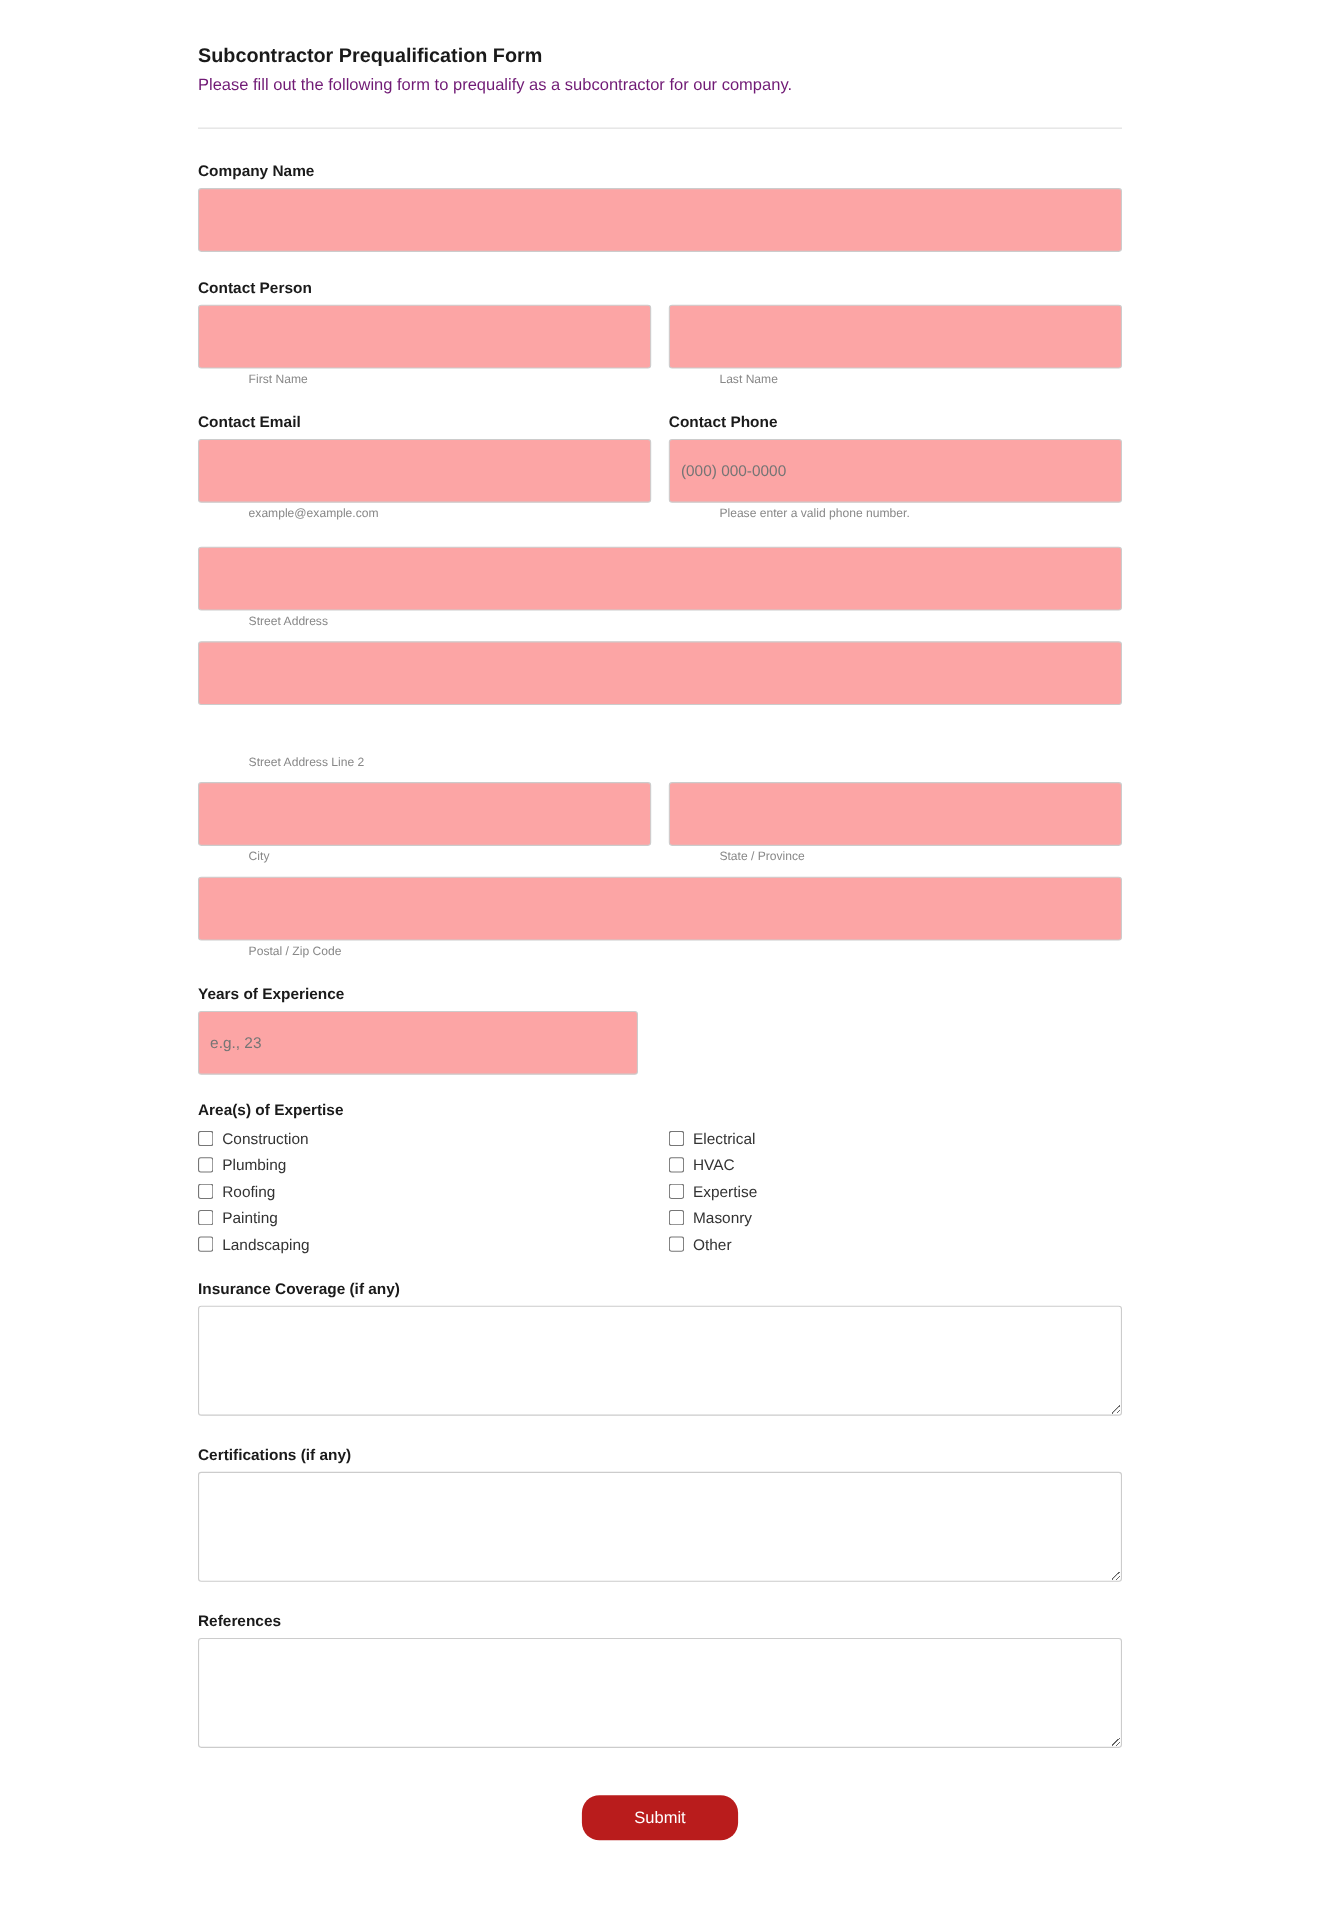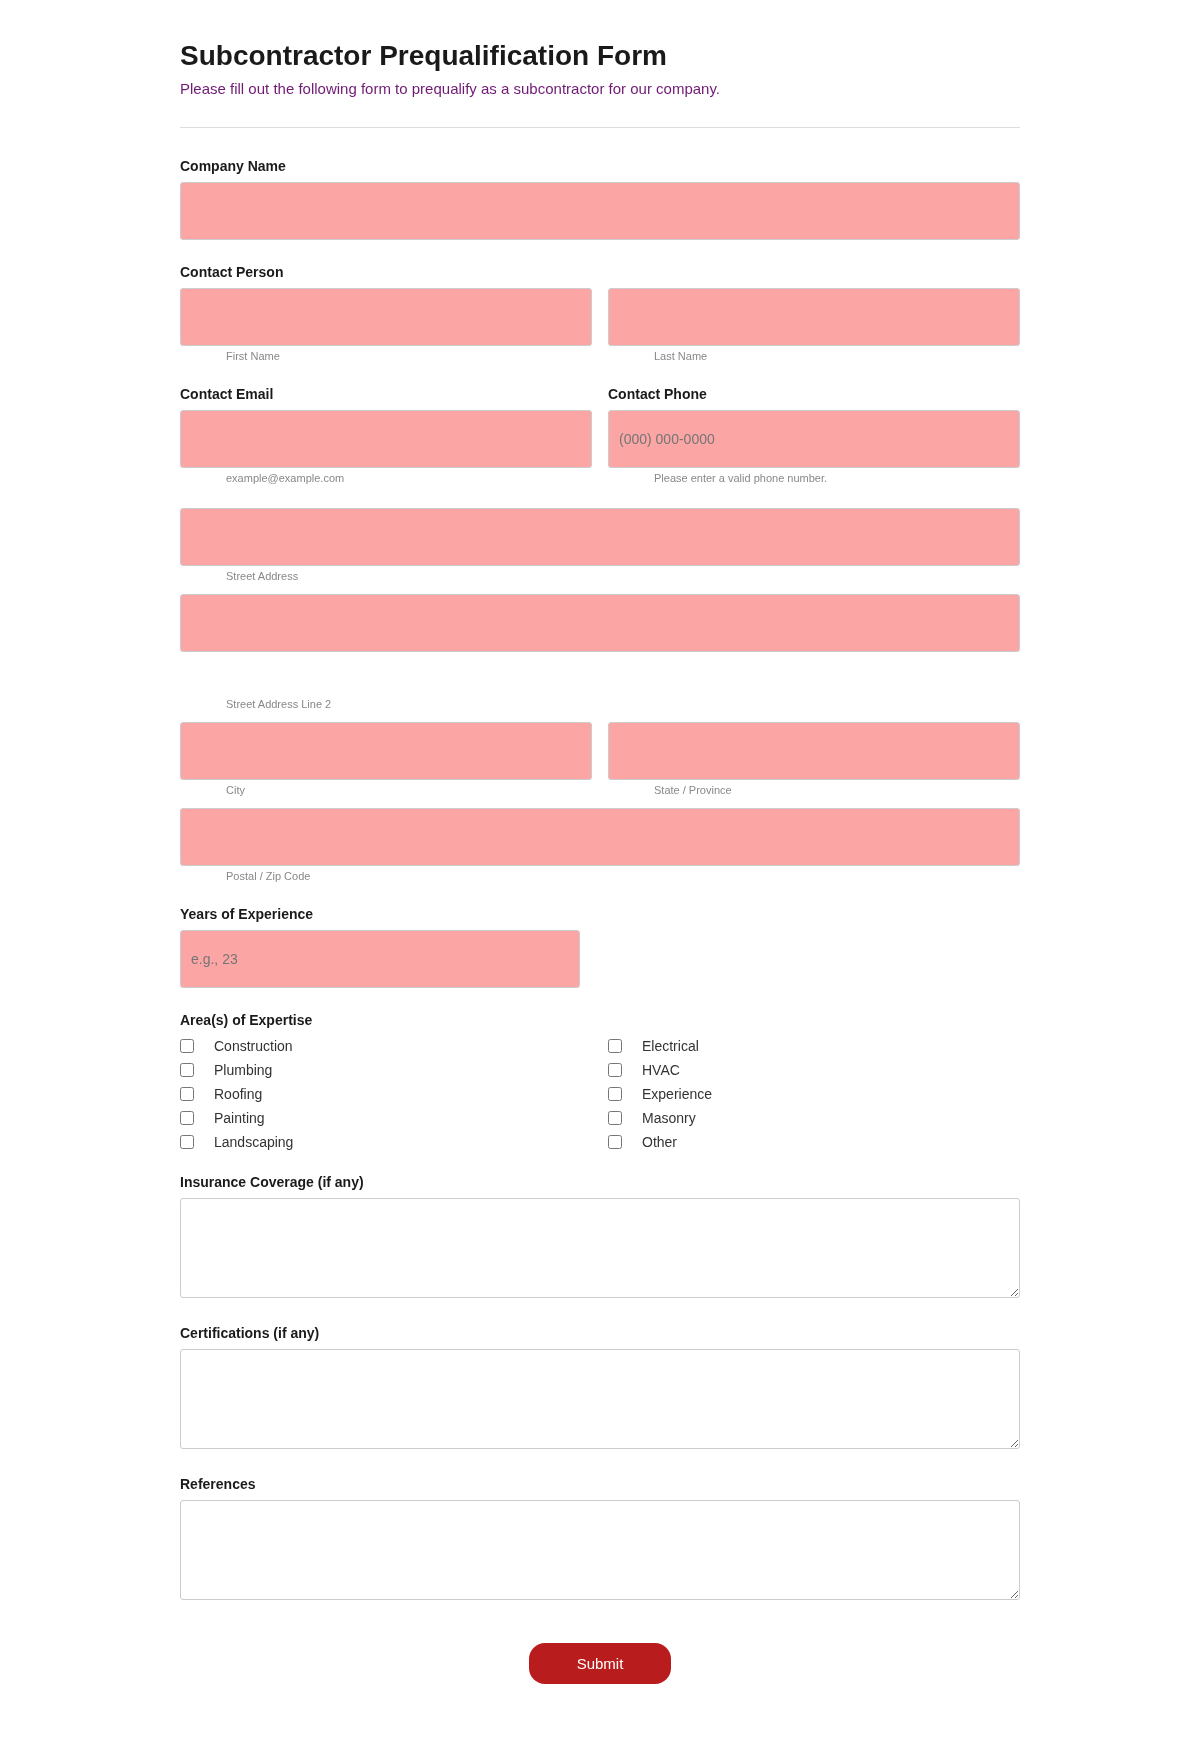--- a/index.html
+++ b/index.html
@@ -15,21 +15,21 @@
       font-size: 14px;
     }
 
     .page-wrapper {
       max-width: 900px;
       margin: 0 auto;
       padding: 40px 30px 60px 30px;
     }
 
     .form-title {
-      font-size: 28px;
+      font-size: 18px;
       font-weight: bold;
       color: #1a1a1a;
       margin-bottom: 8px;
     }
 
     .form-subtitle {
       font-size: 15px;
       color: #701a75;
       margin-bottom: 30px;
     }
@@ -97,21 +97,21 @@
     .checkbox-grid {
       display: grid;
       grid-template-columns: 1fr 1fr;
       gap: 8px 16px;
       margin-top: 10px;
     }
 
     .checkbox-item {
       display: flex;
       align-items: center;
-      gap: 20px;
+      gap: 8px;
       font-size: 14px;
       color: #333;
     }
 
     .checkbox-item input[type="checkbox"] {
       width: 14px;
       height: 14px;
       border: 1px solid #999;
       accent-color: #4caf50;
       cursor: pointer;
@@ -235,21 +235,21 @@
           <input type="checkbox" id="hvac" style="">
           <label for="hvac">HVAC</label>
         </div>
 
         <div class="checkbox-item">
           <input type="checkbox" id="roofing" style="">
           <label for="roofing">Roofing</label>
         </div>
         <div class="checkbox-item">
           <input type="checkbox" id="carpentry" style="">
-          <label for="carpentry">Experience</label>
+          <label for="carpentry">Expertise</label>
         </div>
 
         <div class="checkbox-item">
           <input type="checkbox" id="painting" style="">
           <label for="painting">Painting</label>
         </div>
         <div class="checkbox-item">
           <input type="checkbox" id="masonry" style="">
           <label for="masonry">Masonry</label>
         </div>

